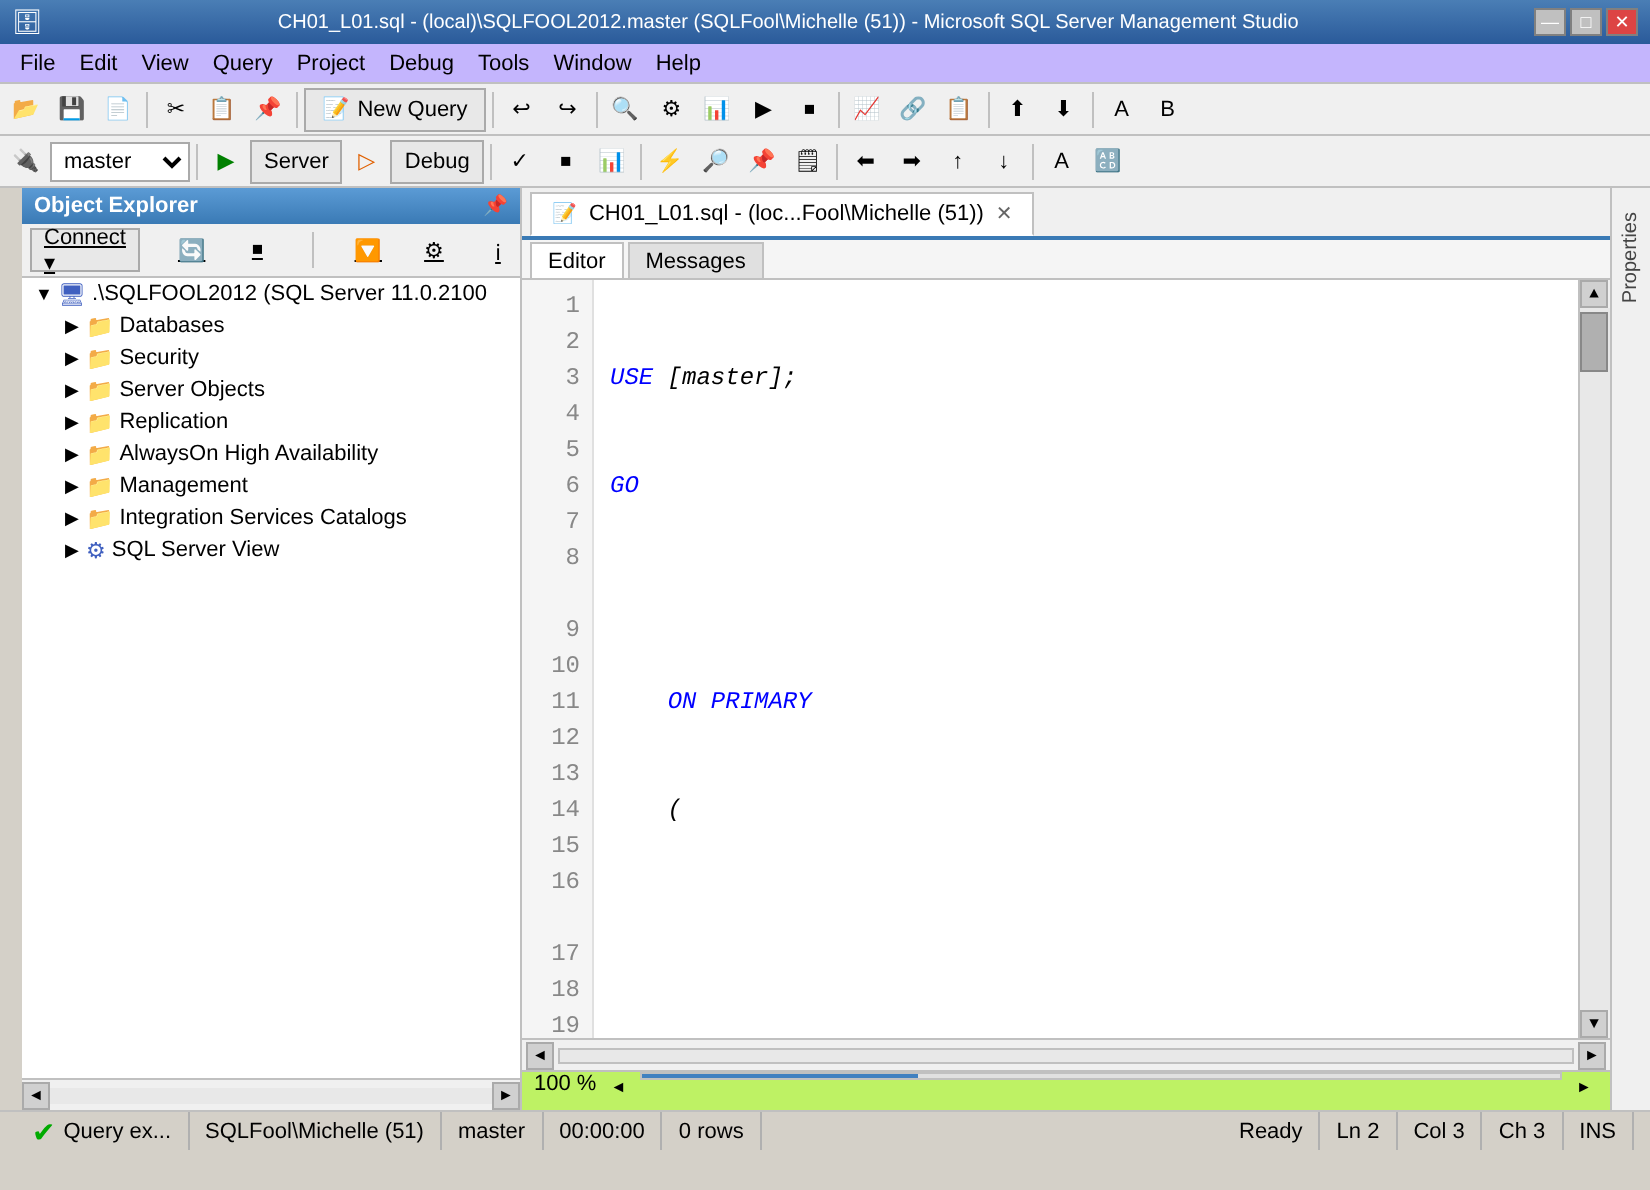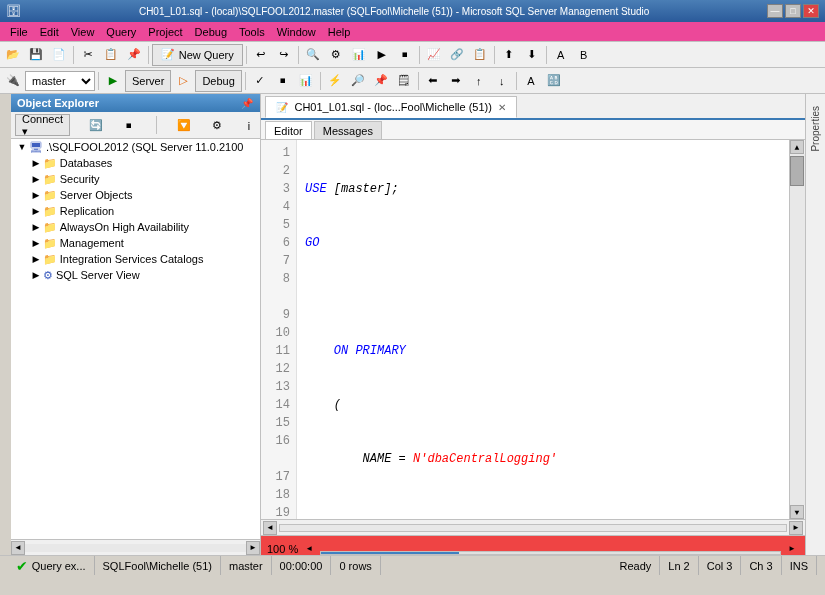--- a/index.html
+++ b/index.html
@@ -6,39 +6,39 @@
     body { font-family: 'Segoe UI', Tahoma, Geneva, Verdana, sans-serif; font-size: 11px; background: #d4d0c8; width: 825px; height: 595px; overflow: hidden; }
 
     
     #title-bar { background: linear-gradient(to bottom, #4a7eb5, #2a5a9a); color: white; height: 22px; display: flex; align-items: center; justify-content: space-between; padding: 0 6px; font-size: 11px; }
     #title-bar-text { flex: 1; text-align: center; font-size: 11px; }
     #title-controls { display: flex; gap: 2px; }
     .title-btn { width: 16px; height: 14px; background: #c0c0c0; border: 1px solid #808080; font-size: 9px; display: flex; align-items: center; justify-content: center; cursor: pointer; }
     .title-btn.close { background: #d44; color: white; }
 
     
-    #menu-bar { background: #ec4899; height: 20px; display: flex; align-items: center; padding: 0 4px; border-bottom: 1px solid #c0c0c0; font-size: 11px; }
+    #menu-bar { background: #c4b5fd; height: 20px; display: flex; align-items: center; padding: 0 4px; border-bottom: 1px solid #c0c0c0; font-size: 11px; }
     .menu-item { padding: 2px 6px; cursor: pointer; }
 
     
     #toolbar1 { background: #f0f0f0; height: 26px; display: flex; align-items: center; padding: 0 2px; border-bottom: 1px solid #c0c0c0; gap: 1px; flex-wrap: nowrap; }
     #toolbar2 { background: #f0f0f0; height: 26px; display: flex; align-items: center; padding: 0 2px; border-bottom: 1px solid #c0c0c0; gap: 1px; }
     .tb-btn { width: 22px; height: 22px; background: none; border: 1px solid transparent; display: flex; align-items: center; justify-content: center; cursor: pointer; font-size: 11px; }
     .tb-separator { width: 1px; height: 18px; background: #c0c0c0; margin: 0 2px; }
     .tb-label-btn { height: 22px; background: #e8e8e8; border: 1px solid #aaa; padding: 0 6px; display: flex; align-items: center; cursor: pointer; font-size: 11px; gap: 3px; }
     .dropdown-select { height: 20px; font-size: 11px; border: 1px solid #aaa; background: white; padding: 0 2px; min-width: 70px; }
     .new-query-btn { height: 22px; background: #e8e8e8; border: 1px solid #aaa; padding: 0 8px; display: flex; align-items: center; cursor: pointer; font-size: 11px; gap: 4px; white-space: nowrap; }
 
     
     #main { display: flex; height: calc(595px - 22px - 20px - 26px - 26px - 20px - 20px); margin-left: 11px; }
 
     
     #object-explorer { width: 250px; background: white; border-right: 1px solid #c0c0c0; display: flex; flex-direction: column; flex-shrink: 0; }
     #oe-header { background: linear-gradient(to bottom, #5b9bd5, #3a7ab5); color: white; padding: 3px 6px; font-size: 11px; font-weight: bold; display: flex; align-items: center; justify-content: space-between; }
-    #oe-toolbar { background: #f0f0f0; border-bottom: 1px solid #c0c0c0; padding: 2px 4px; display: flex; align-items: center; gap: 18px; }
+    #oe-toolbar { background: #f0f0f0; border-bottom: 1px solid #c0c0c0; padding: 2px 4px; display: flex; align-items: center; gap: 18px; text-decoration: underline; }
     #oe-content { flex: 1; overflow-y: auto; overflow-x: hidden; font-size: 11px; }
     .tree-item { display: flex; align-items: center; padding: 1px 4px; cursor: pointer; white-space: nowrap; }
     .tree-expand { width: 14px; height: 14px; display: inline-flex; align-items: center; justify-content: center; font-size: 9px; cursor: pointer; }
     .folder-icon { color: #f0a020; margin-right: 3px; }
     .server-icon { color: #4060c0; margin-right: 3px; }
 
     
     #editor-area { flex: 1; display: flex; flex-direction: column; background: white; }
     #tab-bar { background: #f0f0f0; border-bottom: 2px solid #3a7ab5; display: flex; align-items: flex-end; padding: 0 4px; height: 26px; }
     .tab { height: 22px; padding: 0 10px; background: #e0e0e0; border: 1px solid #c0c0c0; border-bottom: none; display: flex; align-items: center; cursor: pointer; font-size: 11px; gap: 6px; margin-right: 2px; }
@@ -53,21 +53,21 @@
     #line-numbers { background: #f5f5f5; border-right: 1px solid #e0e0e0; padding: 4px 6px; color: #888; text-align: right; min-width: 36px; user-select: none; font-size: 12px; line-height: 18px; }
     #code-content { flex: 1; padding: 4px 8px; line-height: 18px; white-space: pre; overflow-x: auto; }
     .code-line { height: 18px; font-style: italic; }
     .sql-keyword { color: #0000ff; font-weight: normal; }
     .sql-string { color: #ff0000; }
 
     
     #editor-scroll { width: 16px; background: #f0f0f0; border-left: 1px solid #c0c0c0; }
 
     
-    #status-bar1 { background: #ef4444; border-top: 1px solid #c0c0c0; height: 20px; display: flex; align-items: flex-end; padding: 0 6px; font-size: 11px; gap: 4px; }
+    #status-bar1 { background: #bef264; border-top: 1px solid #c0c0c0; height: 20px; display: flex; align-items: flex-start; padding: 0 6px; font-size: 11px; gap: 4px; }
     #status-bar2 { background: #d4d0c8; height: 20px; display: flex; align-items: center; justify-content: space-between; padding: 0 8px; font-size: 11px; border-top: 1px solid #c0c0c0; }
     .status-segment { padding: 0 8px; border-right: 1px solid #b0b0b0; height: 100%; display: flex; align-items: center; }
 
     
     #properties-panel { width: 20px; background: #f0f0f0; border-left: 1px solid #c0c0c0; display: flex; flex-direction: column; align-items: center; padding-top: 4px; }
     .prop-text { writing-mode: vertical-rl; transform: rotate(180deg); font-size: 10px; color: #444; white-space: nowrap; margin-top: 8px; cursor: pointer; }
 
     
     #bottom-scroll { background: #f0f0f0; height: 16px; border-top: 1px solid #c0c0c0; display: flex; align-items: center; padding: 0 2px; }
     .scroll-btn { width: 14px; height: 14px; background: #d0d0d0; border: 1px solid #aaa; display: flex; align-items: center; justify-content: center; font-size: 8px; cursor: pointer; }
@@ -293,21 +293,20 @@
         <div>18</div>
         <div>19</div>
 
       </div>
       <div id="code-content">
         <div class="code-line"><span class="sql-keyword">USE</span> [master];</div>
         <div class="code-line"><span class="sql-keyword">GO</span></div>
         <div class="code-line"></div>
         <div class="code-line">    <span class="sql-keyword">ON PRIMARY</span></div>
         <div class="code-line">    (</div>
-        <div class="code-line">        NAME = <span class="sql-string">N'dbaCentralLogging'</span></div>
         
         
         
         
         
         
         
         
         
         

